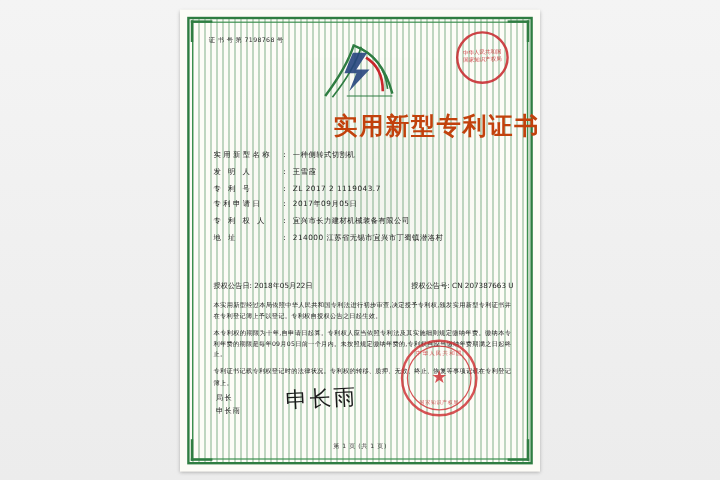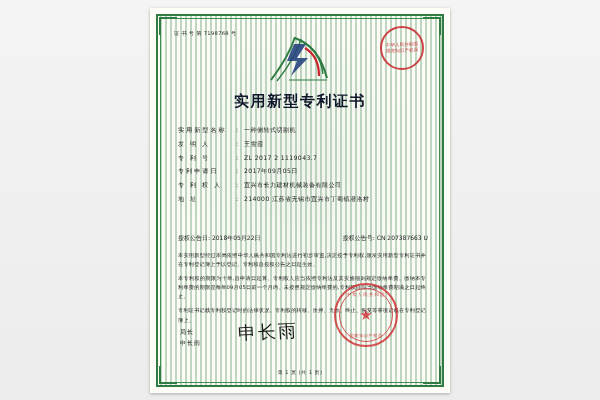--- a/index.html
+++ b/index.html
@@ -116,26 +116,26 @@
     top: 26px;
     transform: translateX(-50%);
     width: 78px;
     height: 52px;
   }
 
   .title {
     position: absolute;
     left: 0; right: 0;
     top: 84px;
-    text-align: center;
+    text-align: right;
     font-family: "DejaVu Serif", "Liberation Serif", serif;
     font-weight: bold;
-    font-size: 15px;
+    font-size: 20px;
     letter-spacing: 1.5px;
-    color: #0f172a;
+    color: #c2410c;
   }
 
   .fields {
     position: absolute;
     left: 28px;
     right: 20px;
     top: 118px;
   }
   .field {
     display: flex;

